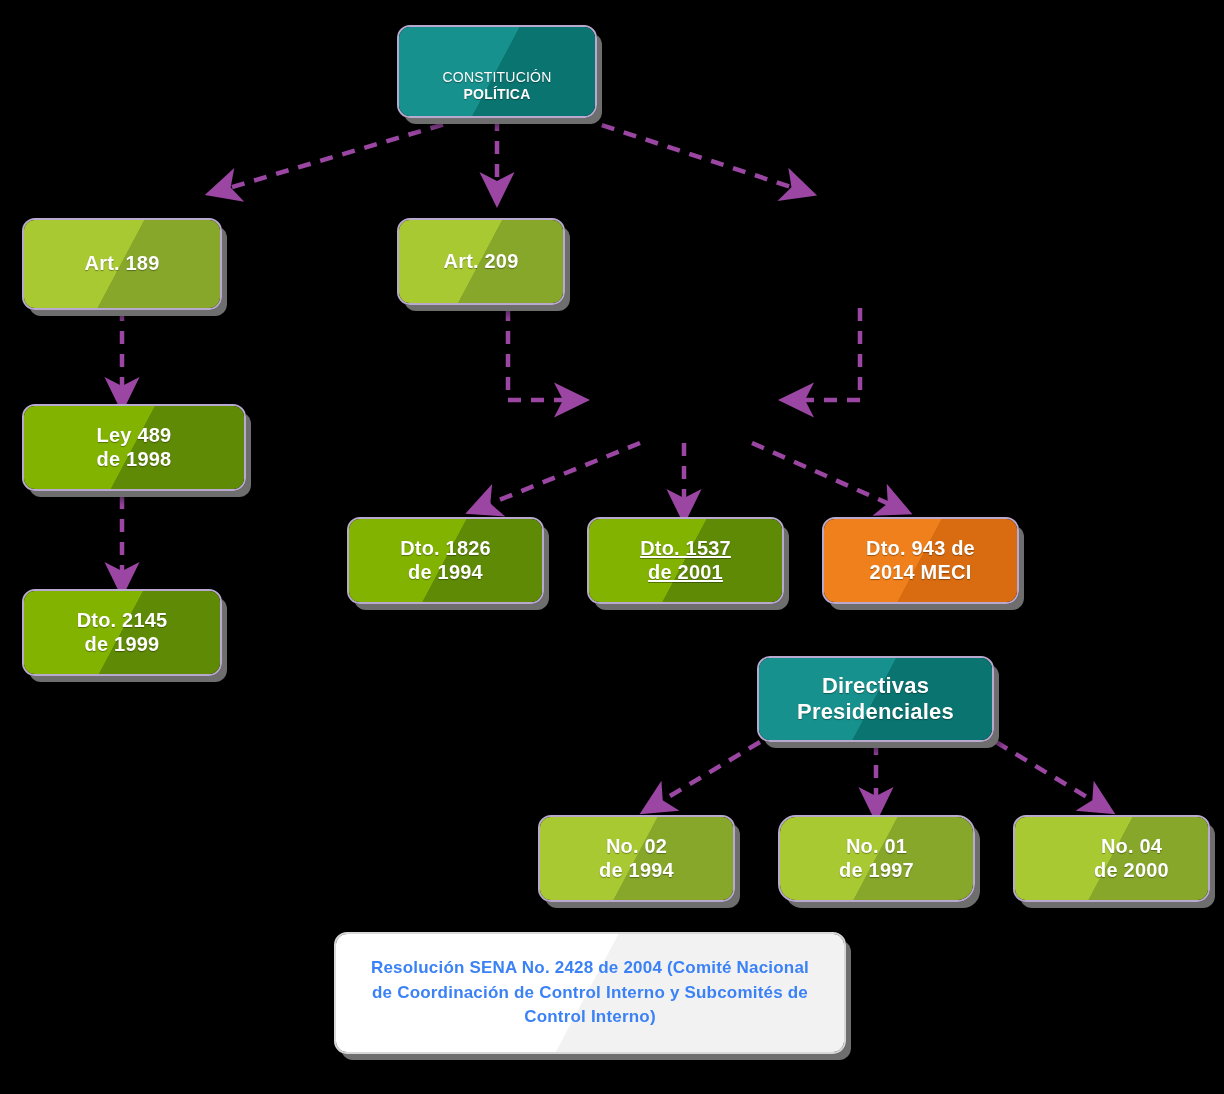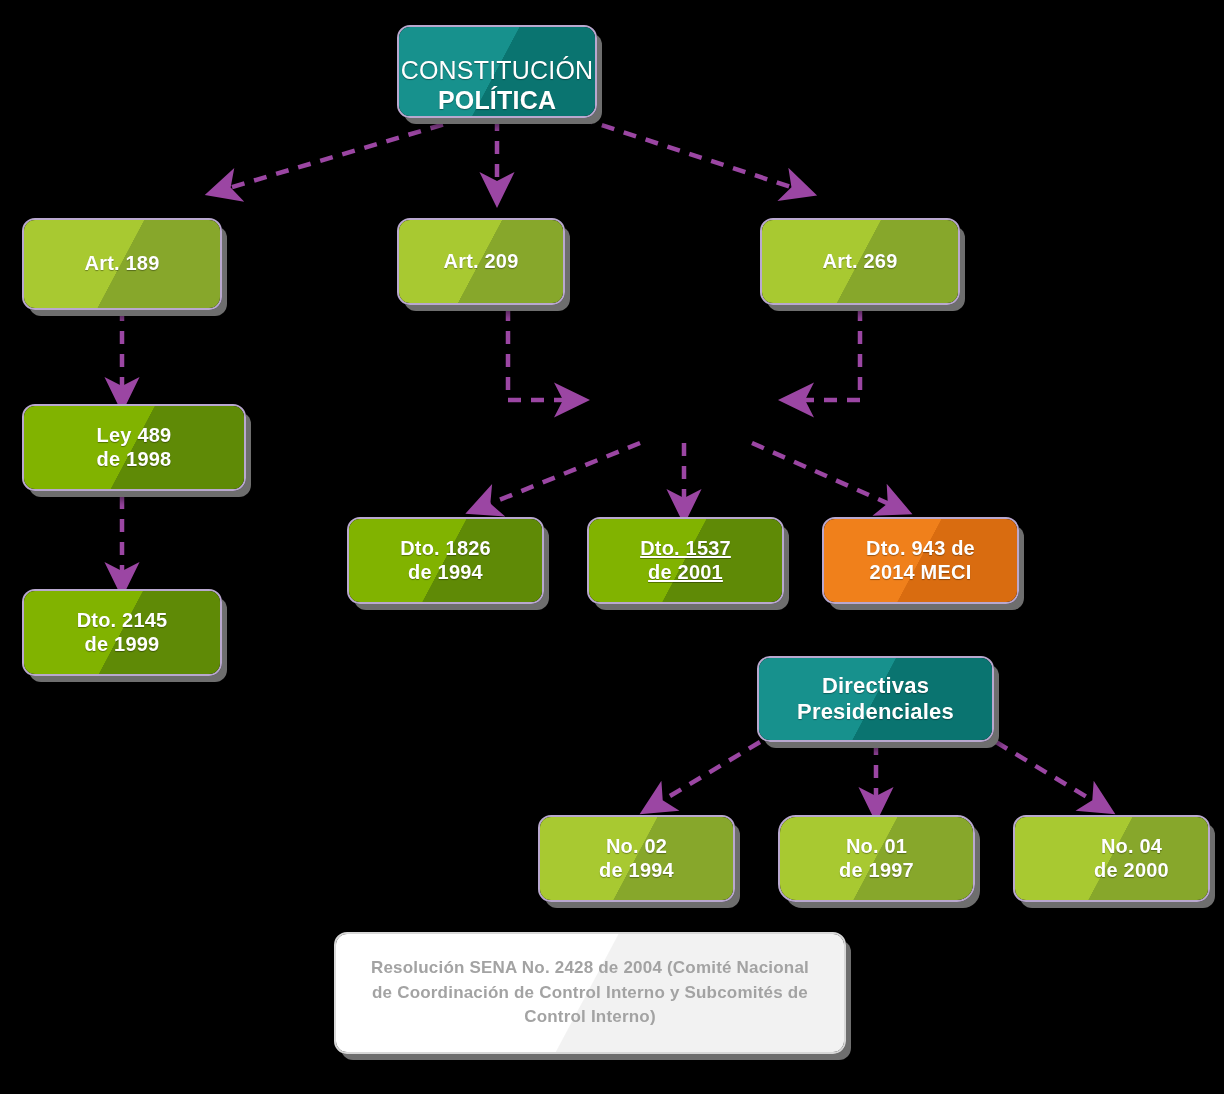--- a/index.html
+++ b/index.html
@@ -37,25 +37,25 @@
     background:linear-gradient(var(--ang,118deg),
        var(--c-light) 0%, var(--c-light) 49.4%,
        var(--c-dark) 49.6%, var(--c-dark) 100%);
   }
 
   
   .lime   {--c-light:#a8c931;--c-dark:#87a72b;}
   .green  {--c-light:#81b300;--c-dark:#5f8a06;}
   .teal   {--c-light:#17918d;--c-dark:#0a7470;--ang:118deg;}
   .orange {--c-light:#f0801b;--c-dark:#d96c10;}
-  .white  {--c-light:#ffffff;--c-dark:#f2f2f2;color:#a3a3a3;text-shadow:none;
+  .white  {--c-light:#ffffff;--c-dark:#f2f2f2;color:#3b82f6;text-shadow:none;
            border-color:#d8d8d8;}
 
   .teal .lbl{font-size:22px;}
-  .n-const .lbl{font-size:25px;font-weight:normal;margin-top:28px;}
+  .n-const .lbl{font-size:14px;font-weight:normal;margin-top:28px;}
   .n-const .lbl b{font-weight:bold;}
   .n-res .lbl{font-size:17px;line-height:1.45;padding:0 26px;}
 </style>
 </head>
 <body>
 
 <div id="stage">
 
   <svg id="wires" viewBox="0 0 1224 1094">
     <defs>
@@ -91,23 +91,20 @@
   </div>
 
   <div class="node lime" style="left:22px;top:218px;width:200px;height:92px;text-align:right;">
     <span class="lbl">Art. 189</span>
   </div>
 
   <div class="node lime" style="left:397px;top:218px;width:168px;height:87px;">
     <span class="lbl">Art. 209</span>
   </div>
 
-  <div class="node lime" style="left:760px;top:218px;width:200px;height:87px;">
-    <span class="lbl">Art. 269</span>
-  </div>
 
   <div class="node green" style="left:22px;top:404px;width:224px;height:87px;">
     <span class="lbl">Ley 489
 de 1998</span>
   </div>
 
 
   <div class="node green" style="left:22px;top:589px;width:200px;height:87px;">
     <span class="lbl">Dto. 2145
 de 1999</span>

